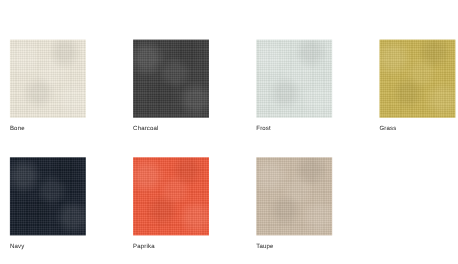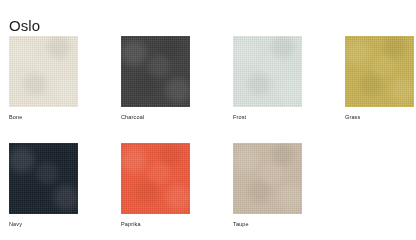--- a/index.html
+++ b/index.html
@@ -103,21 +103,20 @@
     letter-spacing: 0.15px;
     color: #1d1d1d;
     white-space: nowrap;
   }
 </style>
 </head>
 <body style="background: rgb(255, 255, 255);">
 
 <div class="page">
 
-  <h1 class="page-title">Oslo</h1>
 
   <div class="swatch-grid">
 
     <div class="swatch-row row-1">
 
       <div class="swatch-cell">
         <div class="swatch-chip" style="background-color: rgb(236, 231, 216);">
           <span class="weave"></span>
           <span class="mottle"></span>
         </div>

